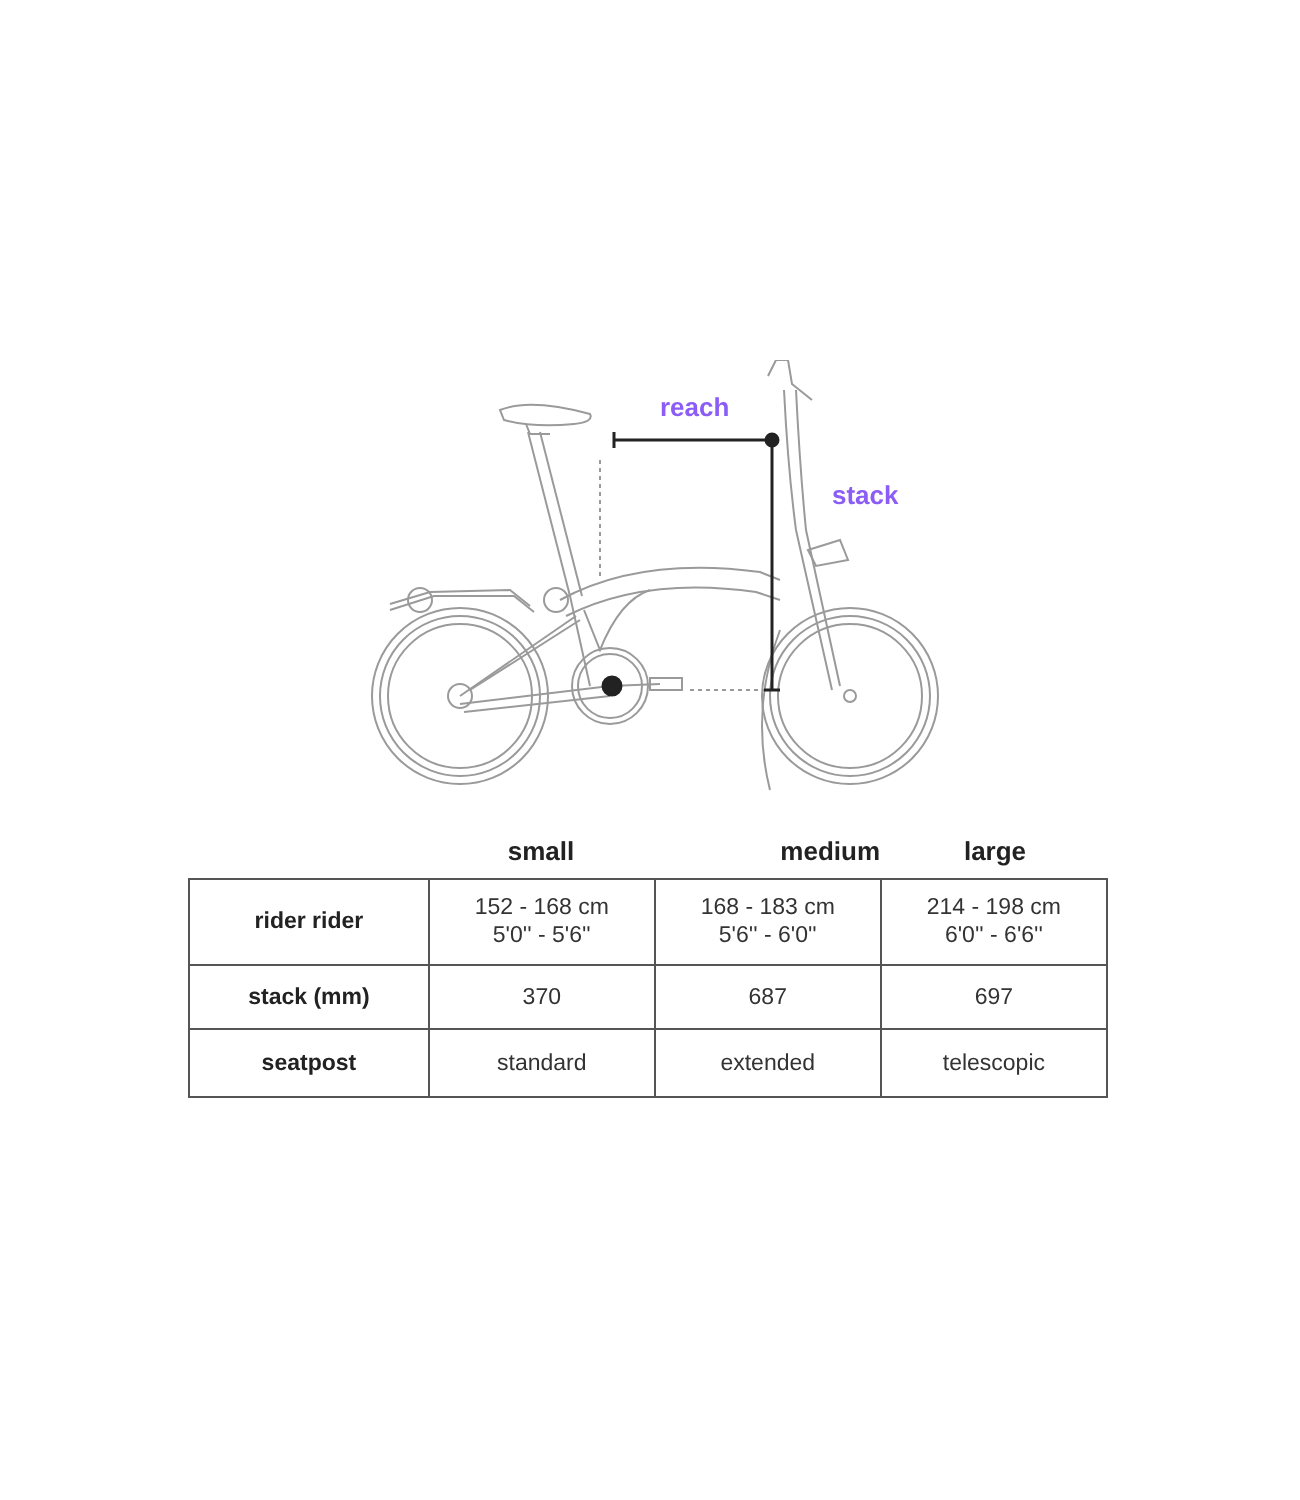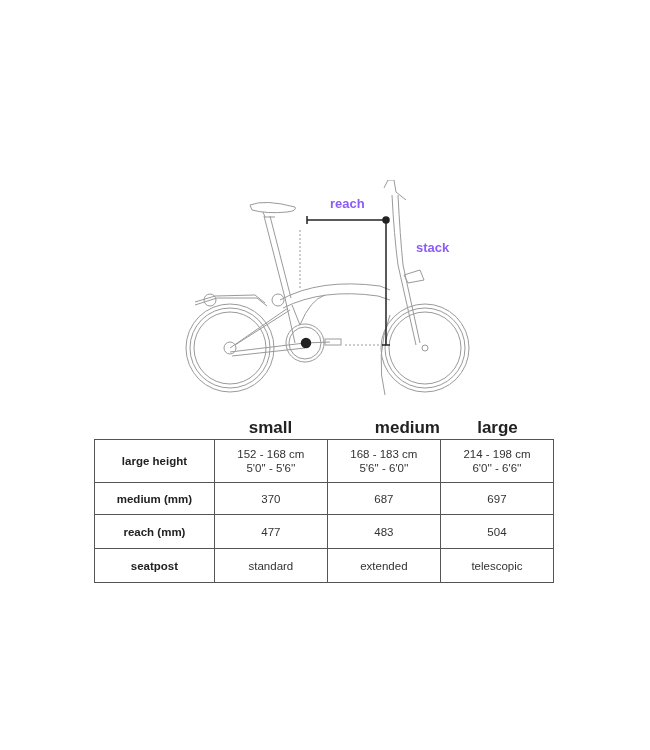--- a/index.html
+++ b/index.html
@@ -1,19 +1,19 @@
 <!DOCTYPE html>
 <html><head>
 <meta charset="utf-8">
 <style>
   html, body { margin:0; padding:0; background:#ffffff; }
   body { width:650px; height:750px; position:relative; overflow:hidden; font-family:"Liberation Sans", "DejaVu Sans", sans-serif; color:#222; }
   .bike { position:absolute; left:180px; top:180px; width:300px; height:220px; }
   .lbl { position:absolute; font-weight:bold; font-size:13px; color:#8b5cf6; }
-  .col-head { position:absolute; top:418px; font-weight:bold; font-size:17px; text-align:center; width:113px; }
+  .col-head { position:absolute; top:418px; font-weight:bold; font-size:13px; text-align:center; width:113px; }
   table.geo { position:absolute; left:94px; top:439px; width:460px; border-collapse:collapse; font-size:11.5px; color:#333; }
   table.geo td { border:1.3px solid #555; text-align:center; vertical-align:middle; padding:0; }
   table.geo td.rh { font-weight:bold; color:#222; width:120px; }
   table.geo td.v { width:113px; }
   .r1 td { height:42px; line-height:14px; }
   .r2 td { height:31px; }
   .r3 td { height:33px; }
   .r4 td { height:33px;margin-top:48px; }
 </style>
 </head>
@@ -82,45 +82,39 @@
 <div class="lbl" style="left:330px;top:196px;">reach</div>
 <div class="lbl" style="left:416px;top:240px;">stack</div>
 
 <div class="col-head" style="left:214px;">small</div>
 <div class="col-head" style="left:327px;text-align:right;">medium</div>
 <div class="col-head" style="left:441px;">large</div>
 
 <table class="geo">
   <tbody>
       <tr class="r1">
-    <td class="rh">large height</td>
+    <td class="rh">rider rider</td>
     <td class="v">
           <div>152 - 168 cm</div>
           <div>5'0'' - 5'6''</div>
         </td>
     <td class="v">
           <div>168 - 183 cm</div>
           <div>5'6'' - 6'0''</div>
         </td>
     <td class="v">
           <div>214 - 198 cm</div>
           <div>6'0'' - 6'6''</div>
         </td>
   </tr>
   <tr class="r2">
-    <td class="rh">medium (mm)</td>
+    <td class="rh">stack (mm)</td>
     <td class="v">370</td>
     <td class="v">687</td>
     <td class="v">697</td>
-  </tr>
-  <tr class="r3">
-    <td class="rh">reach (mm)</td>
-    <td class="v">477</td>
-    <td class="v">483</td>
-    <td class="v">504</td>
   </tr>
   <tr class="r4">
     <td class="rh">seatpost</td>
     <td class="v">standard</td>
     <td class="v">extended</td>
     <td class="v">telescopic</td>
   </tr>
 </tbody>
   </table>
 

